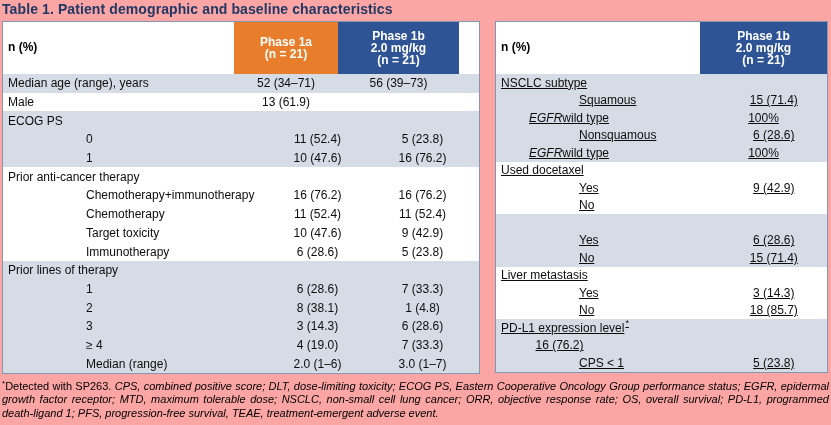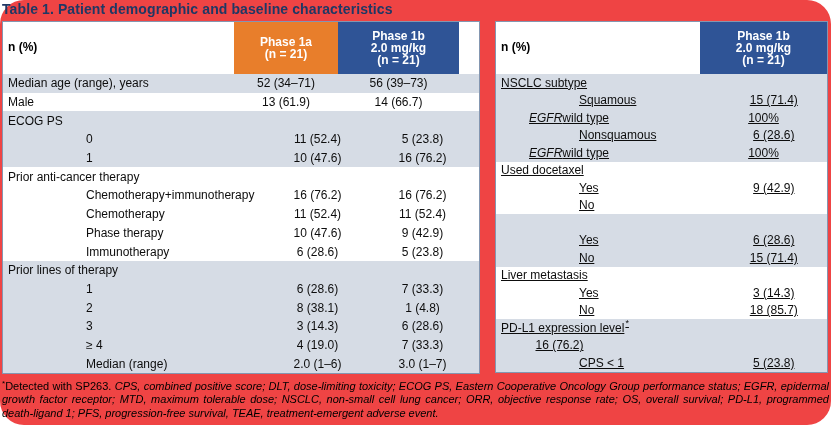--- a/index.html
+++ b/index.html
@@ -2,21 +2,21 @@
 <html style="--orange: #E87E2B; --header_blue: #2F5496; --band_blue: #D6DCE5; --title_navy: #1F3864; --border: #8496B0;"><head>
 <meta charset="utf-8">
 <style>
   * { margin:0; padding:0; box-sizing:border-box; }
   html,body { background:#fff; }
   body {
     width:831px; height:425px; overflow:hidden;
     font-family:"Liberation Sans", sans-serif;
     color:#0d0d0d;
   }
-  .page { width:831px; height:425px; position:relative; background:#ef4444;border-radius:24px; }
+  .page { width:831px; height:425px; position:relative; background:#fca5a5; }
   .title {
     font-size:14px; font-weight:bold; color:var(--title_navy,#1F3864);
     padding:1px 0 4px 2px; letter-spacing:0.1px;
   }
   .tables { display:flex; gap:15px; margin-left:2px; align-items:flex-start; }
   .dtable { border:1px solid var(--border,#8496B0); background:#fff; }
   .left-table { width:478px; }
   .right-table { width:333px; }
   .thead { display:flex; height:52px; }
   .hlabel {
@@ -74,21 +74,20 @@
       </div>
       <div class="tbody" id="left-body">
           <div class="trow band-blue">
             <div class="cell c0 label indent-0">Median age (range), years</div>
             <div class="cell c1 val">52 (34–71)</div>
             <div class="cell c2 val">56 (39–73)</div>
           </div>
           <div class="trow band-white">
             <div class="cell c0 label indent-0">Male</div>
             <div class="cell c1 val">13 (61.9)</div>
-            <div class="cell c2 val">14 (66.7)</div>
           </div>
           <div class="trow band-blue">
             <div class="cell c0 label indent-0">ECOG PS</div>
             <div class="cell c1 val"></div>
             <div class="cell c2 val"></div>
           </div>
           <div class="trow band-blue">
             <div class="cell c0 label indent-1">0</div>
             <div class="cell c1 val">11 (52.4)</div>
             <div class="cell c2 val">5 (23.8)</div>
@@ -107,21 +106,21 @@
             <div class="cell c0 label indent-1">Chemotherapy+immunotherapy</div>
             <div class="cell c1 val">16 (76.2)</div>
             <div class="cell c2 val">16 (76.2)</div>
           </div>
           <div class="trow band-white">
             <div class="cell c0 label indent-1">Chemotherapy</div>
             <div class="cell c1 val">11 (52.4)</div>
             <div class="cell c2 val">11 (52.4)</div>
           </div>
           <div class="trow band-white">
-            <div class="cell c0 label indent-1">Phase therapy</div>
+            <div class="cell c0 label indent-1">Target toxicity</div>
             <div class="cell c1 val">10 (47.6)</div>
             <div class="cell c2 val">9 (42.9)</div>
           </div>
           <div class="trow band-white">
             <div class="cell c0 label indent-1">Immunotherapy</div>
             <div class="cell c1 val">6 (28.6)</div>
             <div class="cell c2 val">5 (23.8)</div>
           </div>
           <div class="trow band-blue">
             <div class="cell c0 label indent-0">Prior lines of therapy</div>

